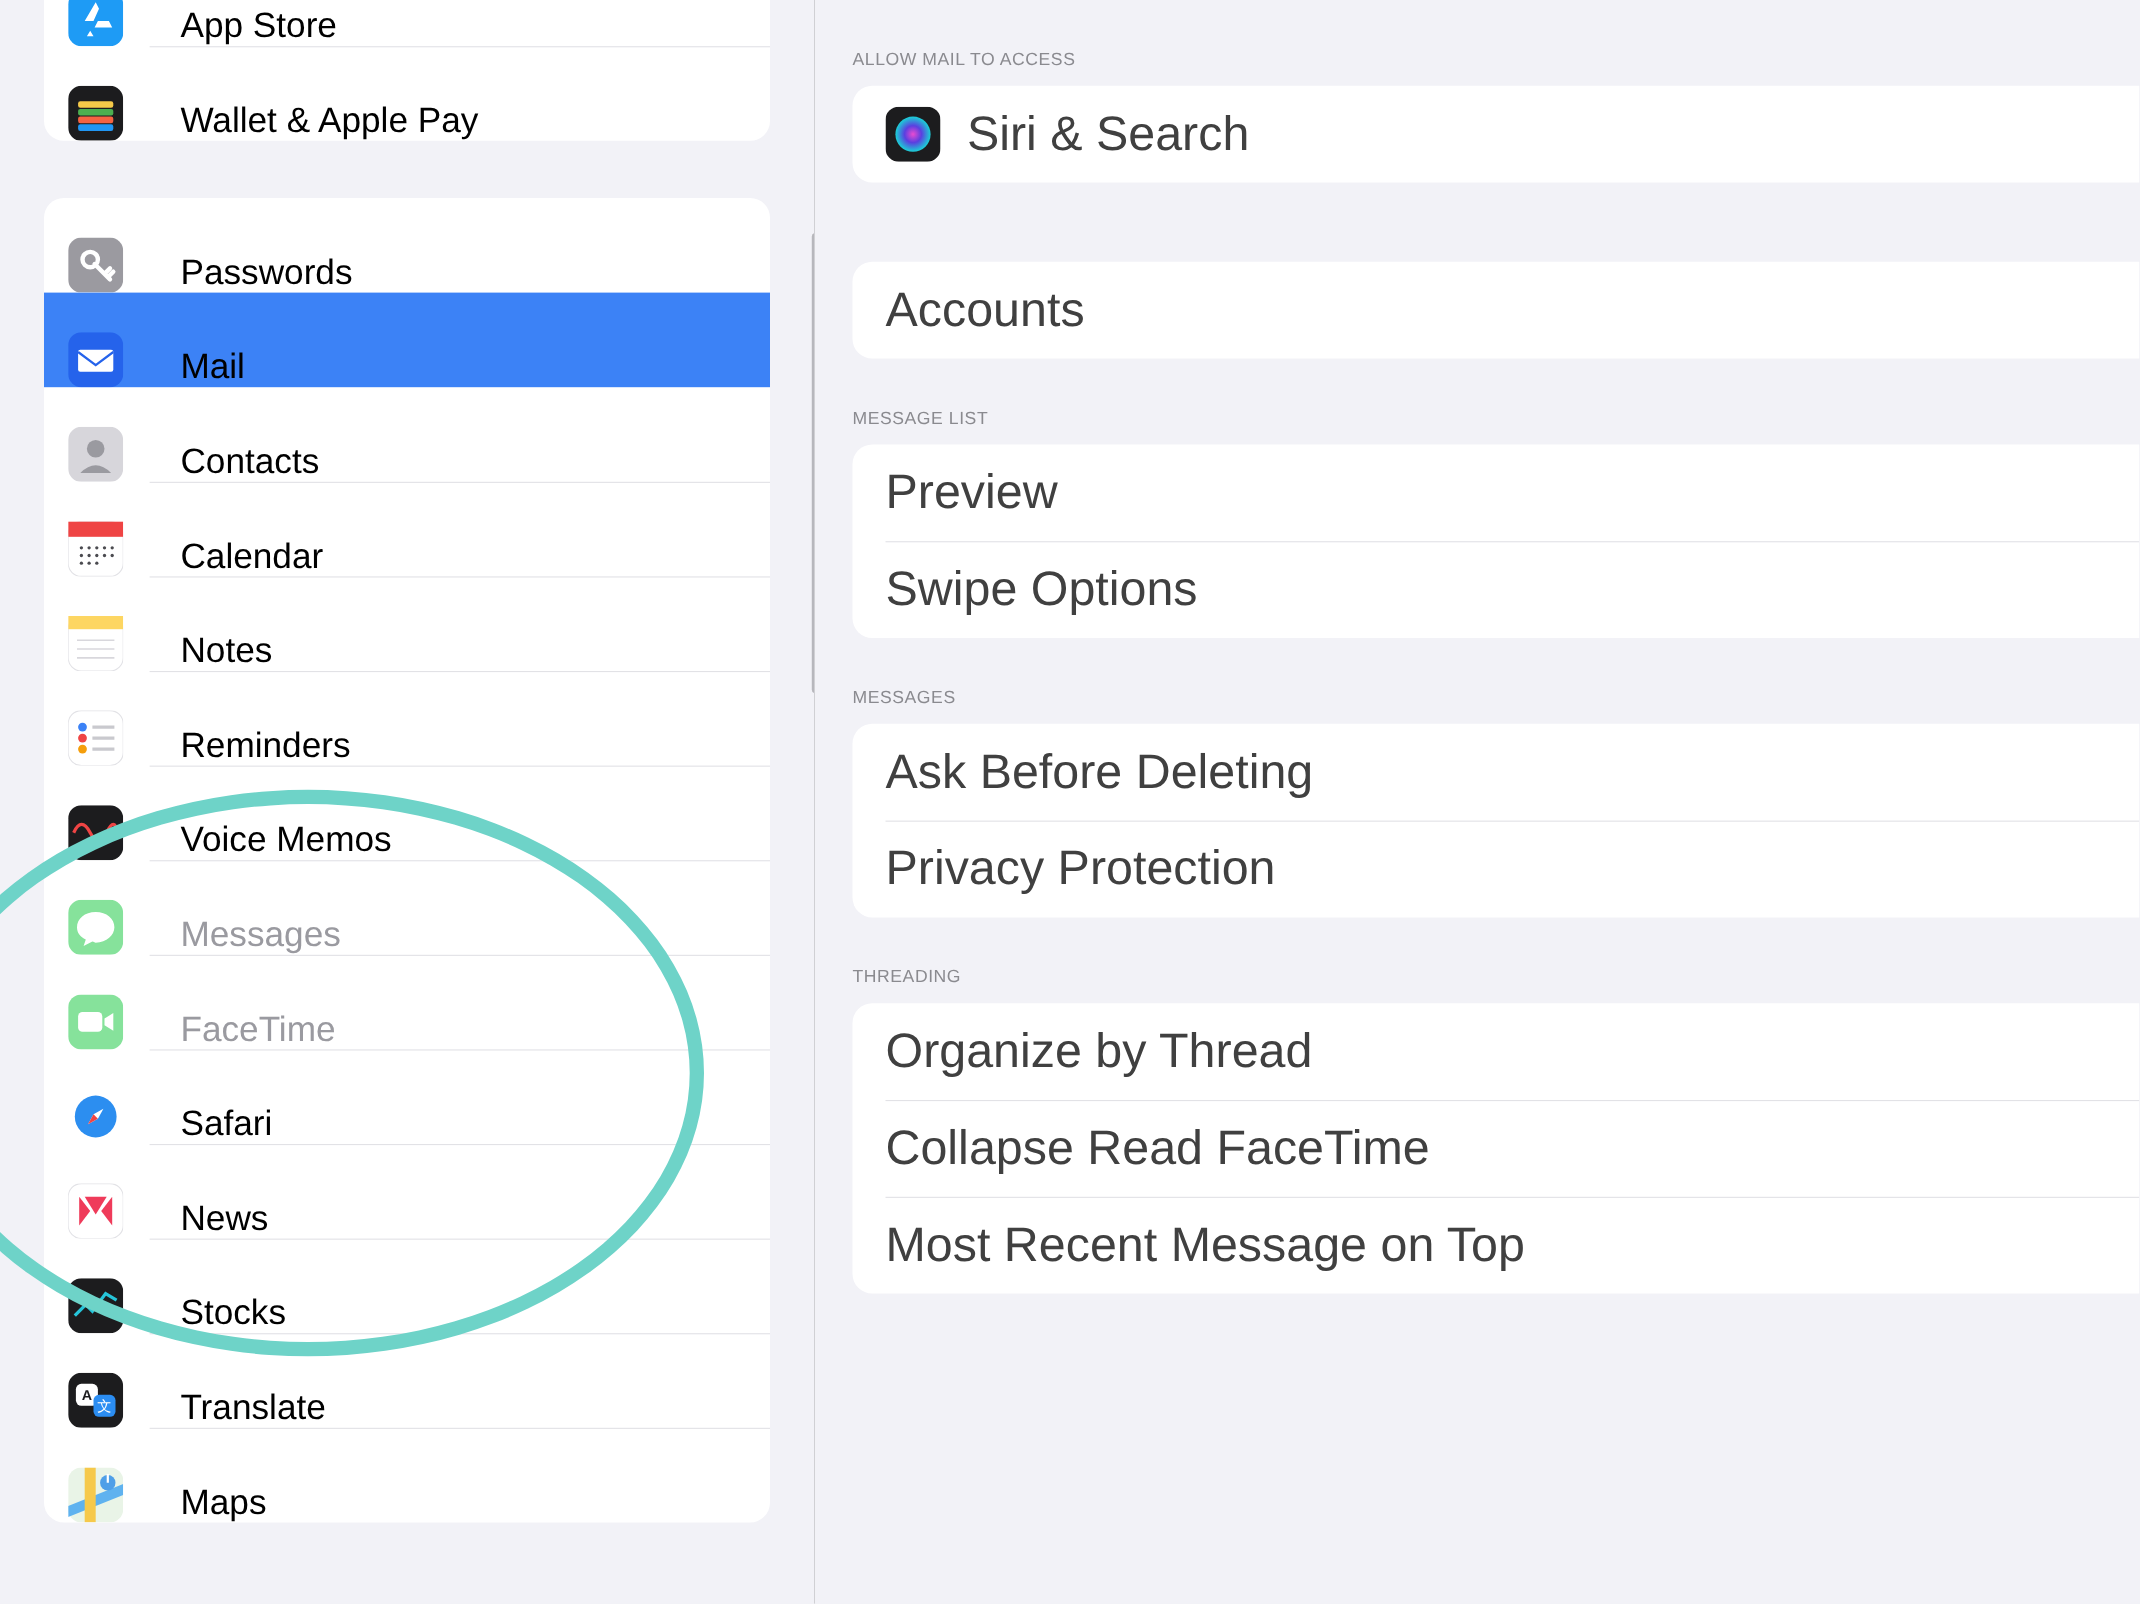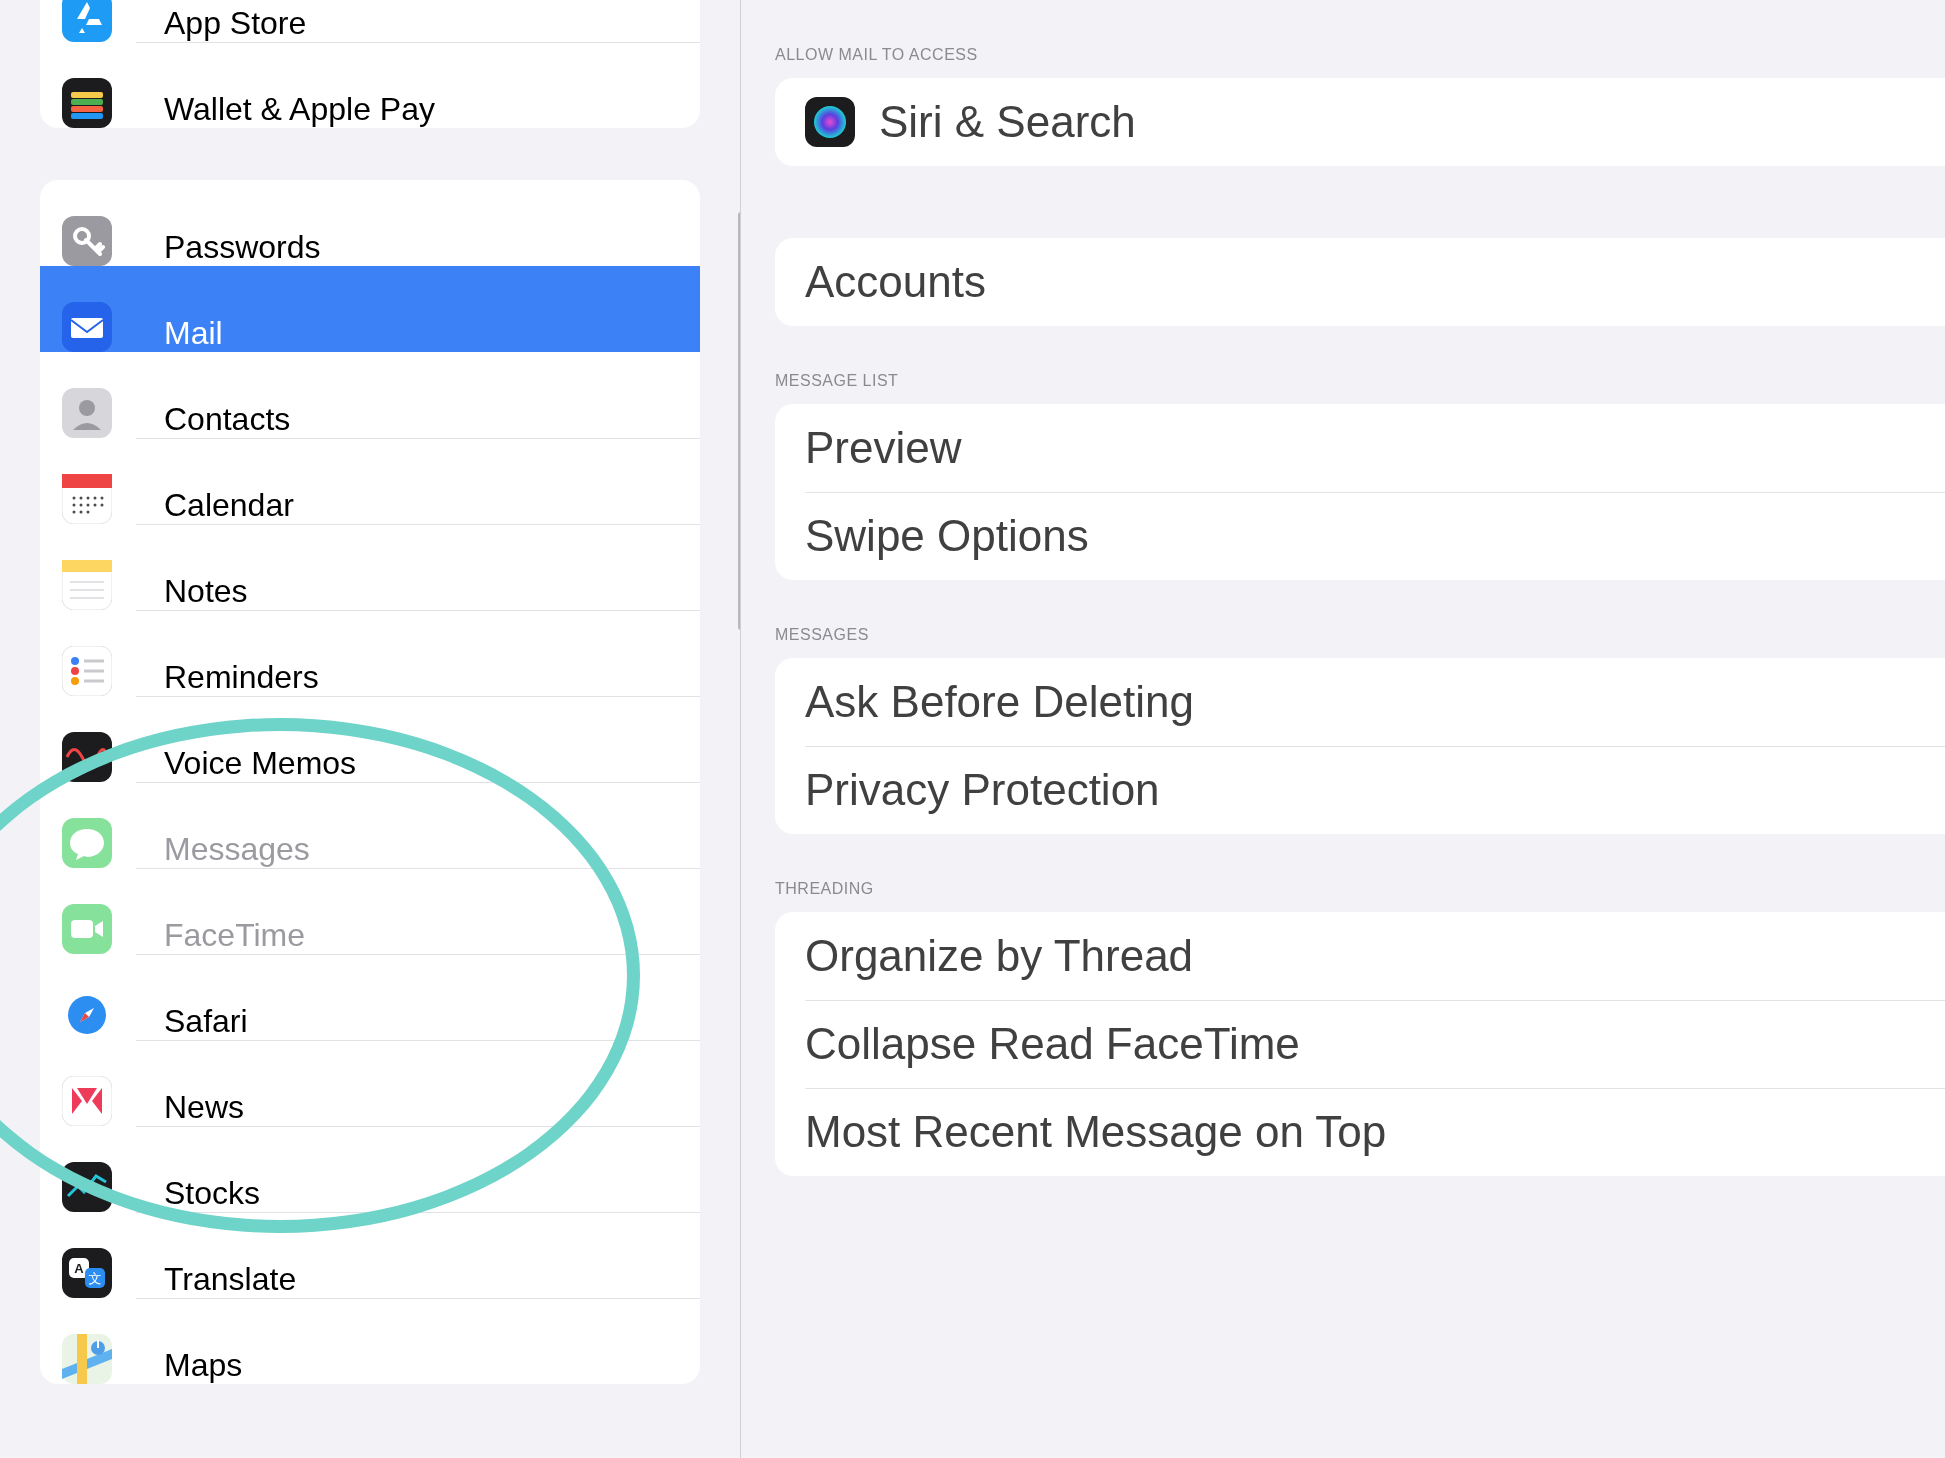--- a/index.html
+++ b/index.html
@@ -51,21 +51,21 @@
   }
   .sidebar-item .label {
     font-size: 32px;
     color: #000;
     white-space: nowrap;
   }
   .sidebar-item.selected {
     background: #3c82f6;
   }
   .sidebar-item.selected .label {
-    color: #ffffff;
+    color: #000000;
   }
   .sidebar-item.disabled .label {
     color: #9a9aa0;
   }
   .sidebar-item + .sidebar-item::before {
     content: "";
     position: absolute;
     left: 96px;
     right: 0;
     top: 0;

